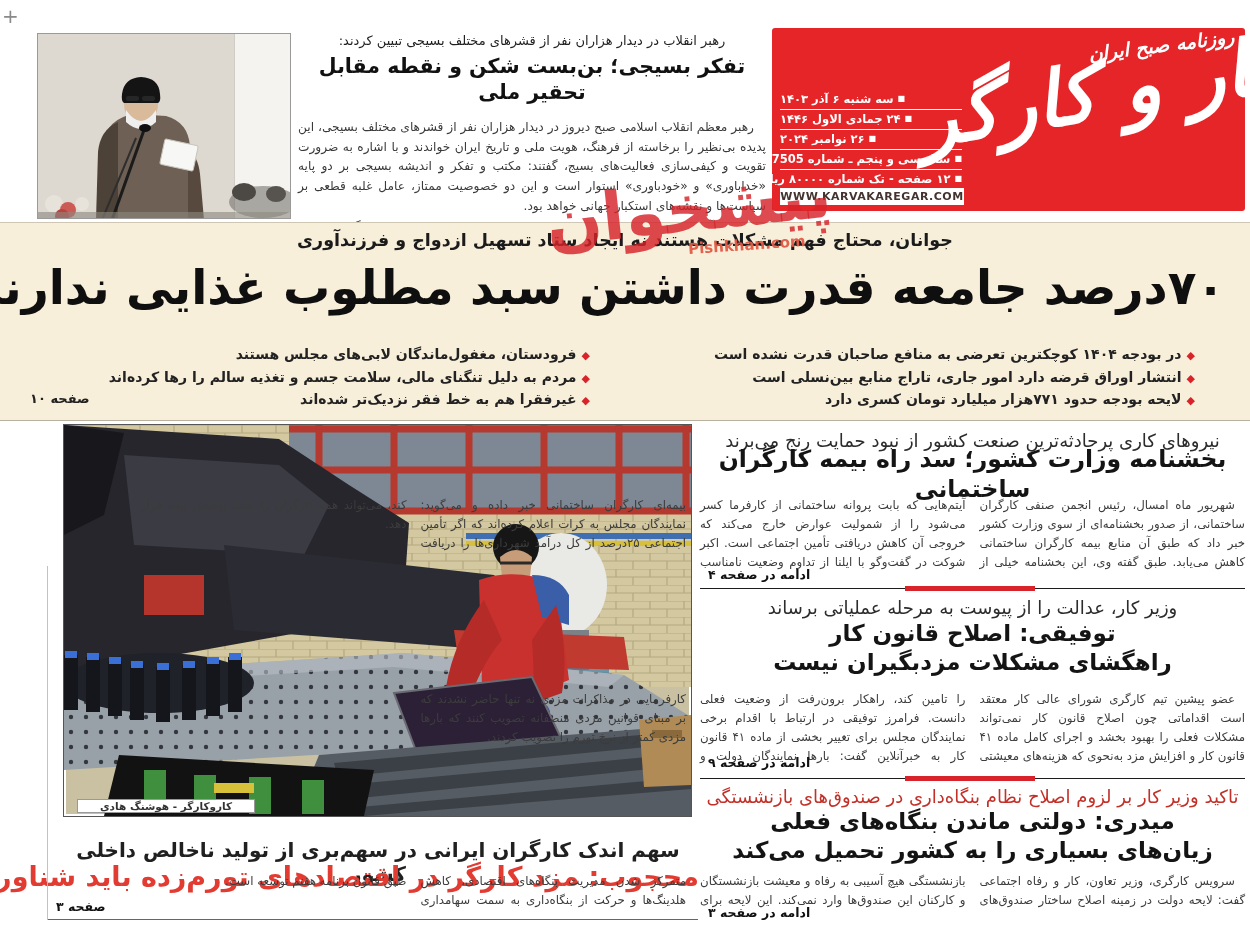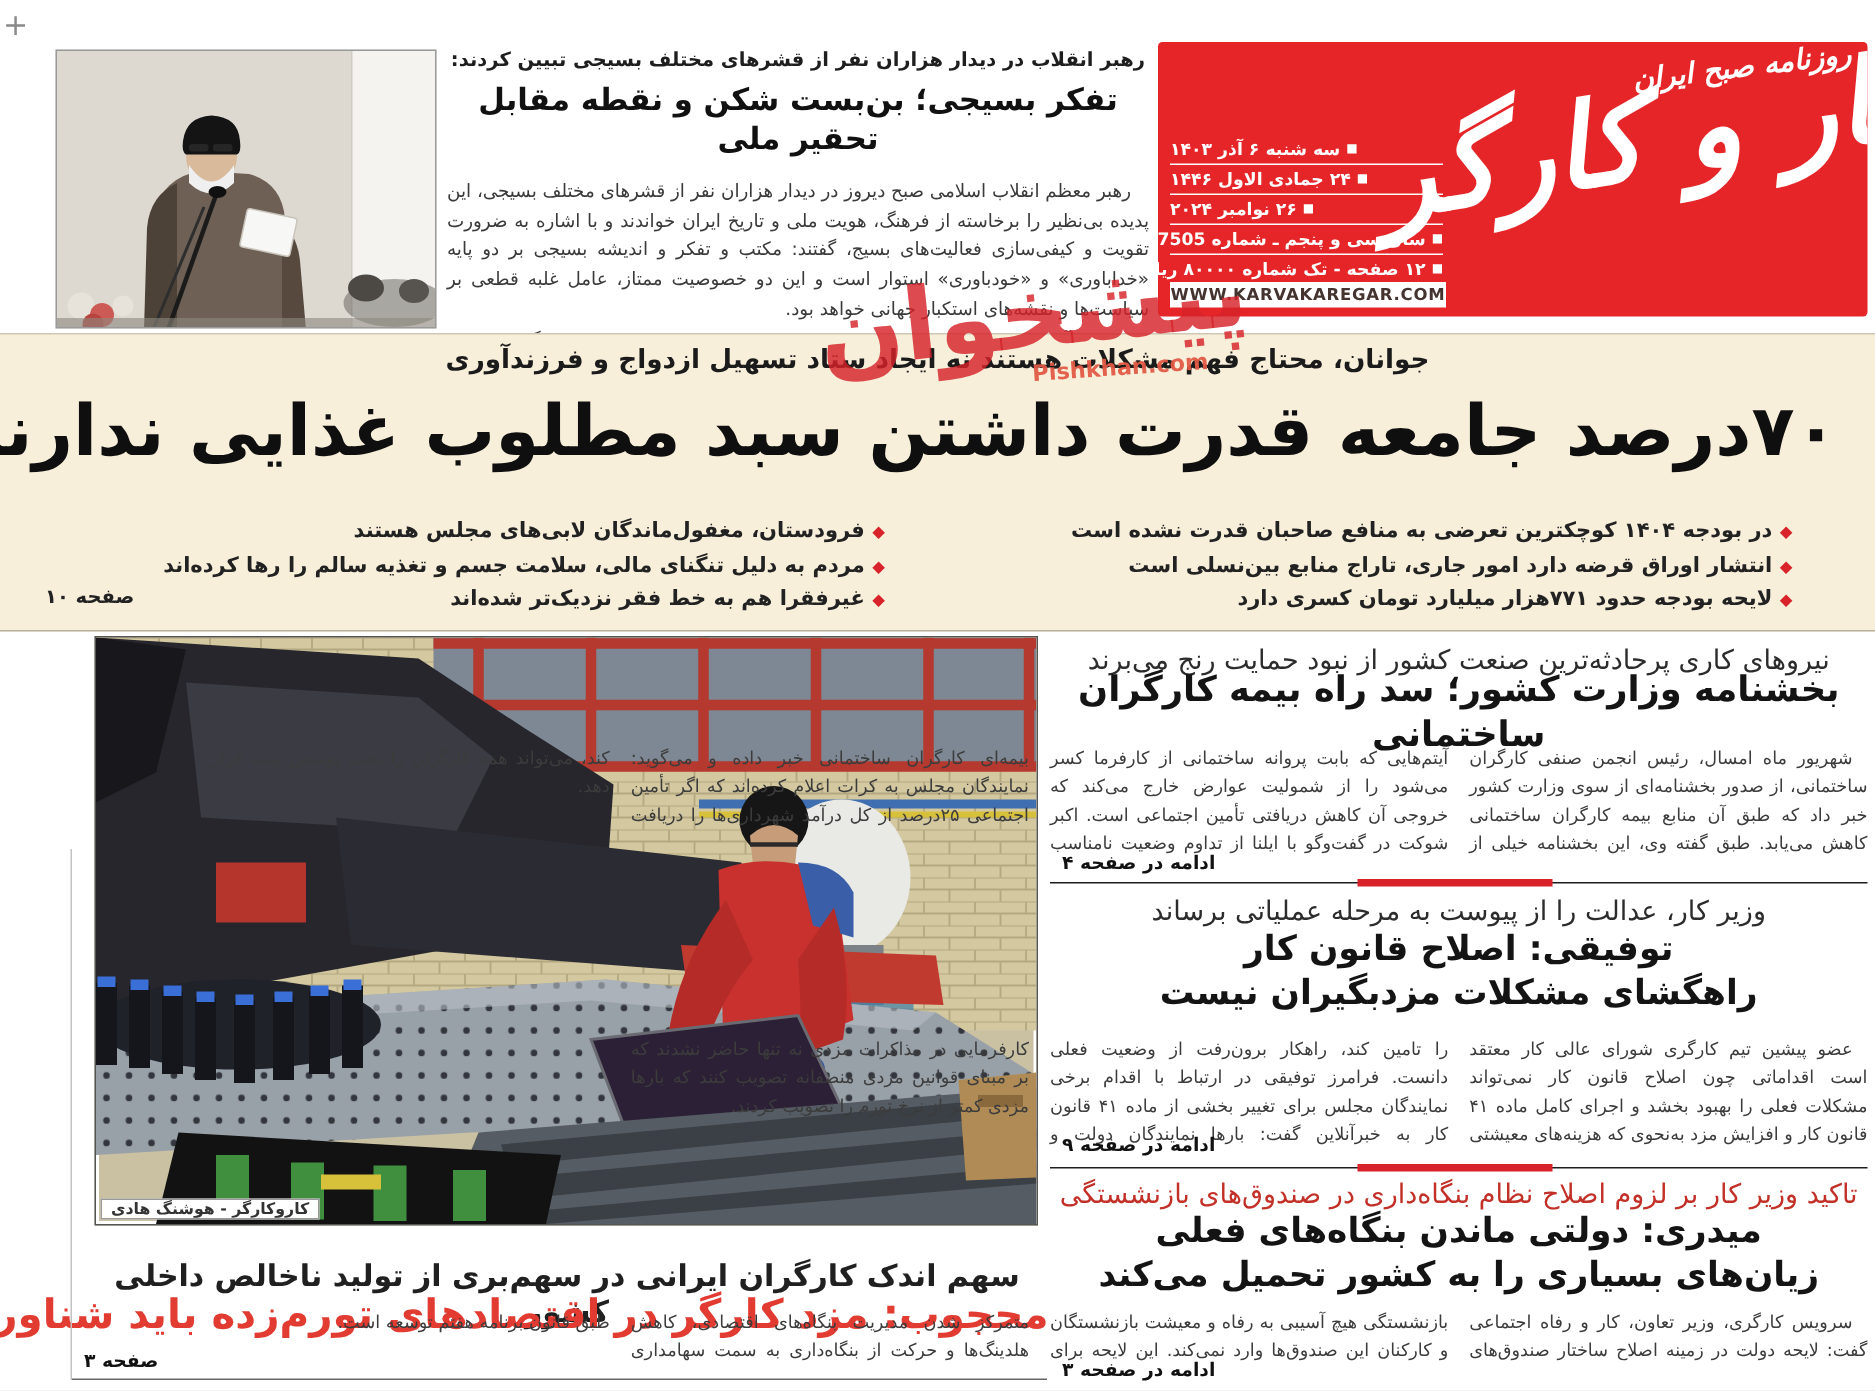--- a/index.html
+++ b/index.html
@@ -9,21 +9,21 @@
   .abs{position:absolute;}
   .rtl{direction:rtl;}
   .ctr{text-align:center;}
   .crop-mark{left:2px;top:4px;font-size:20px;color:#8a8a8a;font-weight:400;}
 
   
   .leader-photo{left:37px;top:33px;width:254px;height:186px;border:1px solid #9a9a9a;background:#e8e5df;overflow:hidden;}
 
   
   .topstory{left:298px;top:32px;width:468px;}
-  .topstory-kicker{font-size:13px;font-weight:bold;color:#1e1e1e;line-height:1.35;}
+  .topstory-kicker{font-size:13px;font-weight:normal;color:#1e1e1e;line-height:1.35;}
   .topstory-headline{font-size:20.5px;font-weight:900;color:#111;margin-top:3px;line-height:1.3;}
   .topstory-body{font-size:12.2px;color:#3a3a3a;text-align:justify;line-height:1.62;margin-top:12px;}
   .topstory-body p{margin:0 0 1px 0;text-indent:12px;}
   .continue{font-size:12.5px;font-weight:bold;color:#111;}
   .topstory .continue{text-align:left;margin-top:-19px;}
 
   
   .masthead{left:772px;top:28px;width:473px;height:183px;background:#e52528;border-radius:3px;overflow:hidden;}
   .tagline{position:absolute;right:10px;top:6px;color:#fff;font-size:19px;font-style:italic;font-weight:bold;transform:rotate(-7deg);white-space:nowrap;}
   .mast-title{position:absolute;right:28px;top:30px;width:300px;color:#fff;font-size:78px;font-weight:900;font-style:italic;line-height:1;transform:rotate(-9deg);white-space:nowrap;letter-spacing:-2px;}
@@ -45,22 +45,22 @@
   .lead-pageref{position:absolute;left:30px;top:168px;font-size:13px;font-weight:bold;color:#222;}
 
   
   .watermark{left:545px;top:168px;width:330px;z-index:60;pointer-events:none;
              font-size:66px;font-weight:900;color:rgba(213,35,42,.82);transform:rotate(-6deg);white-space:nowrap;}
   .watermark-url{left:688px;top:236px;z-index:61;pointer-events:none;font-size:15px;font-weight:bold;
                  color:rgba(226,90,70,.95);transform:rotate(-4deg);}
 
   
   .main-photo{left:63px;top:424px;width:629px;height:393px;border:1px solid #555;box-shadow:0 0 0 2px #fff inset;background:#c9c1a2;overflow:hidden;}
-  .photo-credit{position:absolute;left:3px;bottom:3px;background:#ffffff;border:1px solid #999;
-                padding:0 6px;font-size:10.5px;font-weight:bold;color:#333;direction:rtl;}
+  .photo-credit{position:absolute;left:13px;bottom:3px;background:#ffffff;border:1px solid #999;
+                padding:0 22px;font-size:10.5px;font-weight:bold;color:#333;direction:rtl;}
 
   
   .photostory-kicker{left:63px;top:838px;width:630px;text-align:center;font-size:20px;font-weight:bold;color:#202020;}
   .photostory-headline{left:44px;top:861px;width:655px;text-align:center;font-size:27px;font-weight:800;color:#e23b31;white-space:nowrap;}
   .photostory-pageref{left:56px;top:899px;font-size:12.5px;font-weight:bold;color:#111;}
   .bottom-rule{left:48px;top:919px;width:650px;border-top:1.5px solid #666;height:0;}
   .left-rule{left:47px;top:566px;width:0;height:354px;border-left:1px solid #c2c2c2;}
 
   
   .artcol{left:700px;top:424px;width:545px;height:500px;}

